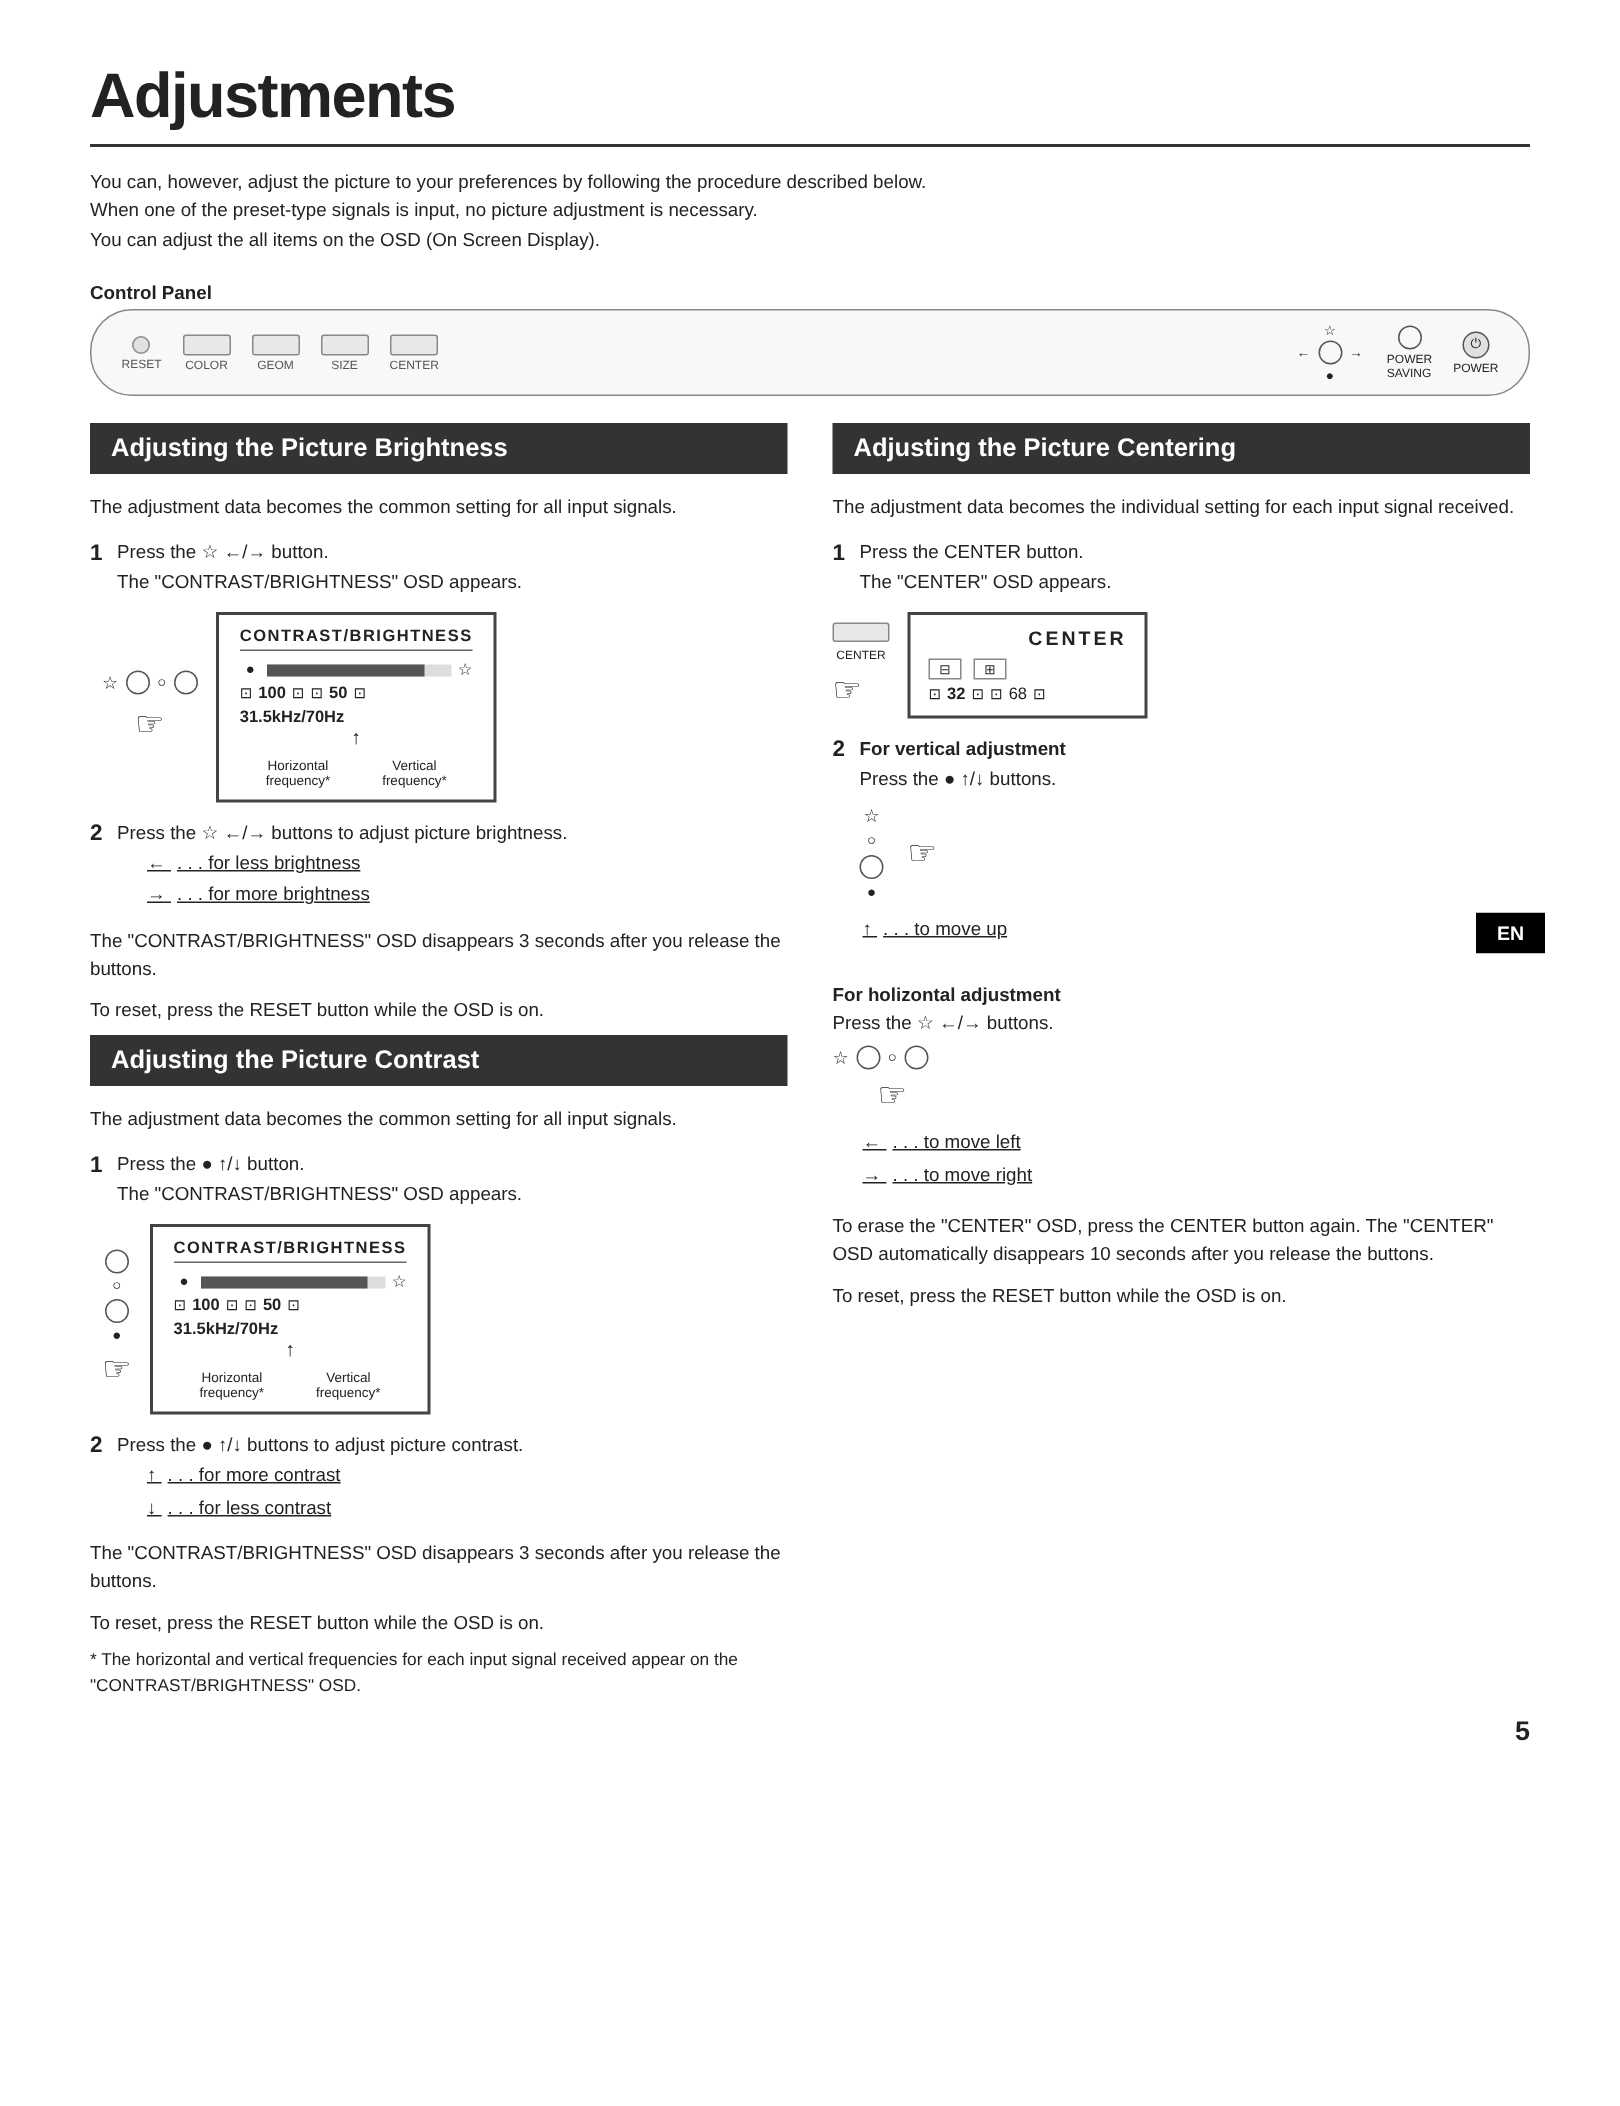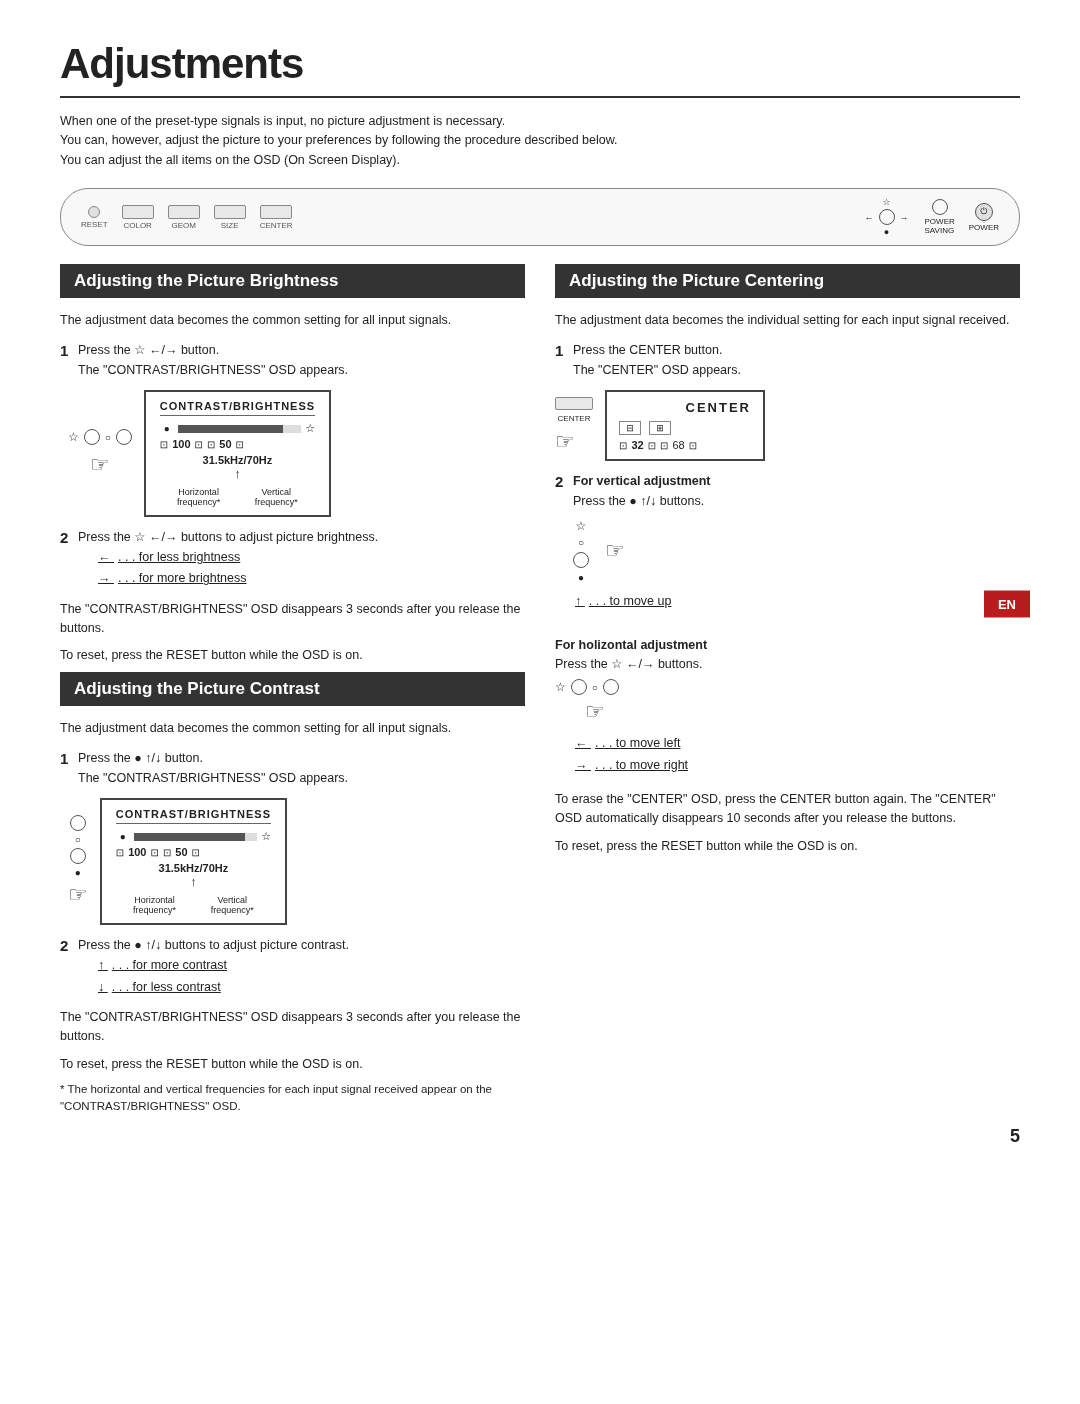--- a/index.html
+++ b/index.html
@@ -197,21 +197,20 @@
     .osd-bar-fill {
       height: 100%;
       background: #555;
     }
     .osd-icon-sm {
       font-size: 10px;
       width: 14px;
       text-align: center;
     }
     .osd-freq {
-      text-align: center;
       font-size: 11px;
       font-weight: bold;
       margin-top: 4px;
     }
     .osd-freq-labels {
       display: flex;
       justify-content: space-around;
       font-size: 9px;
       margin-top: 6px;
     }
@@ -355,27 +354,28 @@
     .arrow-item-down::before { content: '↓ '; }
   </style>
 </head>
 <body>
 
 <h1 class="page-title">Adjustments</h1>
 <hr class="title-rule">
 
 <div class="intro-section">
   <div class="intro-left">
+    <p>You can, however, adjust the picture to your preferences by following the procedure described below.</p>
     <p>When one of the preset-type signals is input, no picture adjustment is necessary.</p>
-    <p>You can, however, adjust the picture to your preferences by following the procedure described below.</p>
     <p>You can adjust the all items on the OSD (On Screen Display).</p>
   </div>
 </div>
 
 <div class="control-panel-section">
+  <div class="control-panel-label">Control Panel</div>
   <div class="control-panel-img">
     <div class="cp-left">
       <div class="cp-btn">
         <div class="cp-circle-sm"></div>
         <span>RESET</span>
       </div>
       <div class="cp-btn">
         <div class="cp-btn-rect"></div>
         <span>COLOR</span>
       </div>
@@ -552,21 +552,21 @@
     </div>
 
     <p class="note-text">The "CONTRAST/BRIGHTNESS" OSD disappears 3 seconds after you release the buttons.</p>
     <p class="reset-note">To reset, press the RESET button while the OSD is on.</p>
 
     <p class="footnote">* The horizontal and vertical frequencies for each input signal received appear on the "CONTRAST/BRIGHTNESS" OSD.</p>
   </div>
 
   <div class="col-right">
 
-    <div class="en-badge" style="position:absolute; right:-10px; top:340px; background:#b91c1c; color:#fff; font-size:13px; font-weight:bold; padding:6px 14px; z-index:10;">EN</div>
+    <div class="en-badge" style="position:absolute; right:-10px; top:340px; background:#000000; color:#fff; font-size:13px; font-weight:bold; padding:6px 14px; z-index:10;">EN</div>
 
     <div class="section-header">Adjusting the Picture Centering</div>
     <p class="section-body">The adjustment data becomes the individual setting for each input signal received.</p>
 
     <div class="step clearfix">
       <span class="step-num">1</span>
       <div class="step-content">
         <span>Press the CENTER button.</span><br>
         <span>The "CENTER" OSD appears.</span>
       </div>

